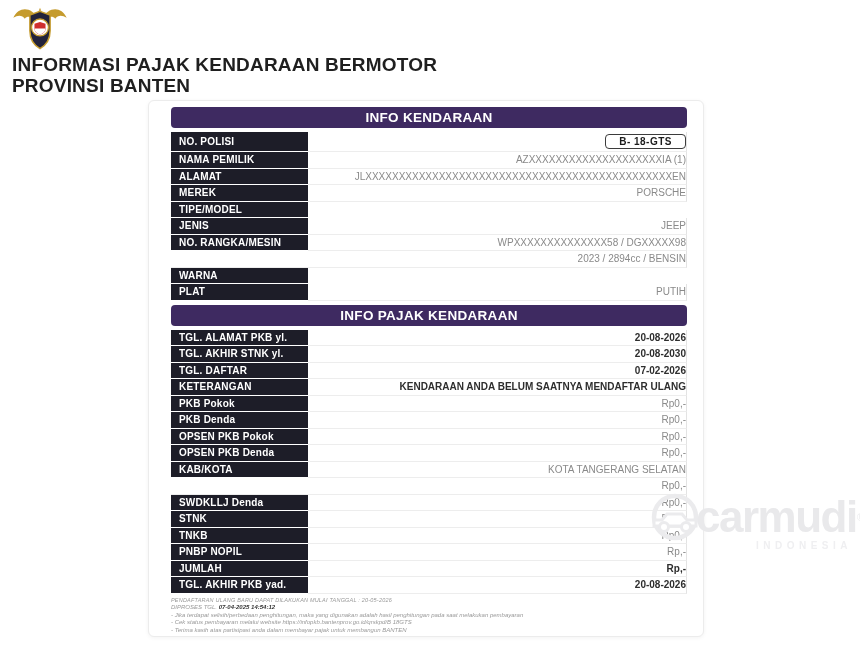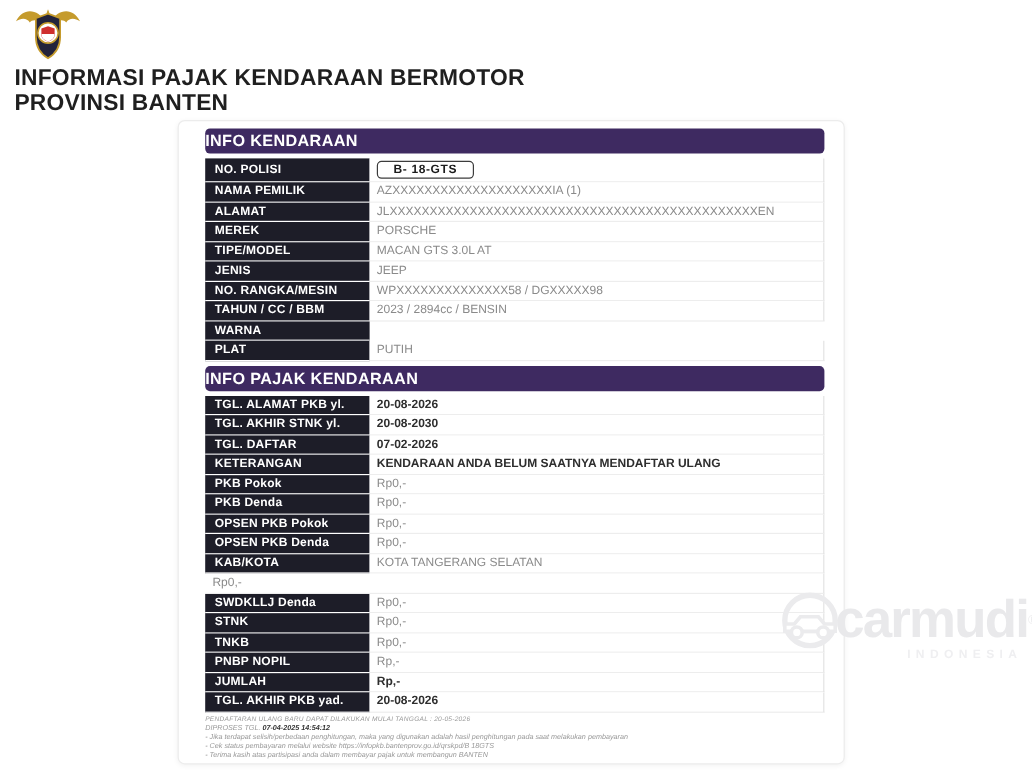--- a/index.html
+++ b/index.html
@@ -13,36 +13,36 @@
   .title{font-size:19px;font-weight:700;color:#1f1f1f;line-height:21px;letter-spacing:0.2px;}
   
   .card{
     position:absolute;left:148px;top:100px;width:556px;height:537px;
     background:#fff;border:1px solid #ececec;border-radius:6px;
     box-shadow:0 1px 4px rgba(0,0,0,0.05);
     padding:6px 16px 0 22px;box-sizing:border-box;
   }
   .section-bar{
     height:21px;background:#3e2a61;border-radius:4px;color:#ffffff;
-    font-weight:700;font-size:13.5px;line-height:21px;
+    text-align:center;font-weight:700;font-size:13.5px;line-height:21px;
     letter-spacing:0.3px;margin-bottom:4px;
   }
   .section-bar.second{margin-top:4px;}
   .tbl{width:100%;}
   .row{display:flex;height:16.5px;}
   .cell{box-sizing:border-box;}
   .cell.label{
     width:137px;background:#1d1d28;color:#ffffff;font-weight:700;font-size:10px;
     line-height:15.5px;padding-left:8px;border-bottom:1px solid #ffffff;
     letter-spacing:0.2px;white-space:nowrap;flex-shrink:0;
   }
   .cell.value{
     flex:1;background:#ffffff;border-bottom:1px solid #ededed;border-right:1px solid #e3e3e3;
     padding-left:6px;font-size:10px;line-height:15.5px;color:#8a8a8a;
-    white-space:nowrap;overflow:hidden;
+    white-space:nowrap;overflow:hidden;text-align:right;
   }
   .row.emph .val-text{color:#2e2e2e;font-weight:700;}
   .row.boxed{height:20px;}
   .row.boxed .cell.label{line-height:19px;}
   .row.boxed .val-text{
     display:inline-block;border:1.5px solid #3c3c3c;border-radius:4px;
     padding:0 13px;margin-top:1.5px;line-height:13.5px;font-weight:700;
     color:#1c1c1c;font-size:10px;letter-spacing:0.5px;
   }
   
@@ -112,41 +112,37 @@
 
       <div class="row">
         <div class="cell label">MEREK</div>
         <div class="cell value">
           <span class="val-text">PORSCHE</span>
         </div>
       </div>
 
       <div class="row">
         <div class="cell label">TIPE/MODEL</div>
-        <div class="cell value">
-          <span class="val-text">MACAN GTS 3.0L AT</span>
-        </div>
       </div>
 
       <div class="row">
         <div class="cell label">JENIS</div>
         <div class="cell value">
           <span class="val-text">JEEP</span>
         </div>
       </div>
 
       <div class="row">
         <div class="cell label">NO. RANGKA/MESIN</div>
         <div class="cell value">
           <span class="val-text">WPXXXXXXXXXXXXXX58 / DGXXXXX98</span>
         </div>
       </div>
 
       <div class="row">
-        <div class="cell label">TAHUN / CC / BBM</div>
         <div class="cell value">
           <span class="val-text">2023 / 2894cc / BENSIN</span>
         </div>
       </div>
 
       <div class="row">
         <div class="cell label">WARNA</div>
       </div>
 
       <div class="row">

